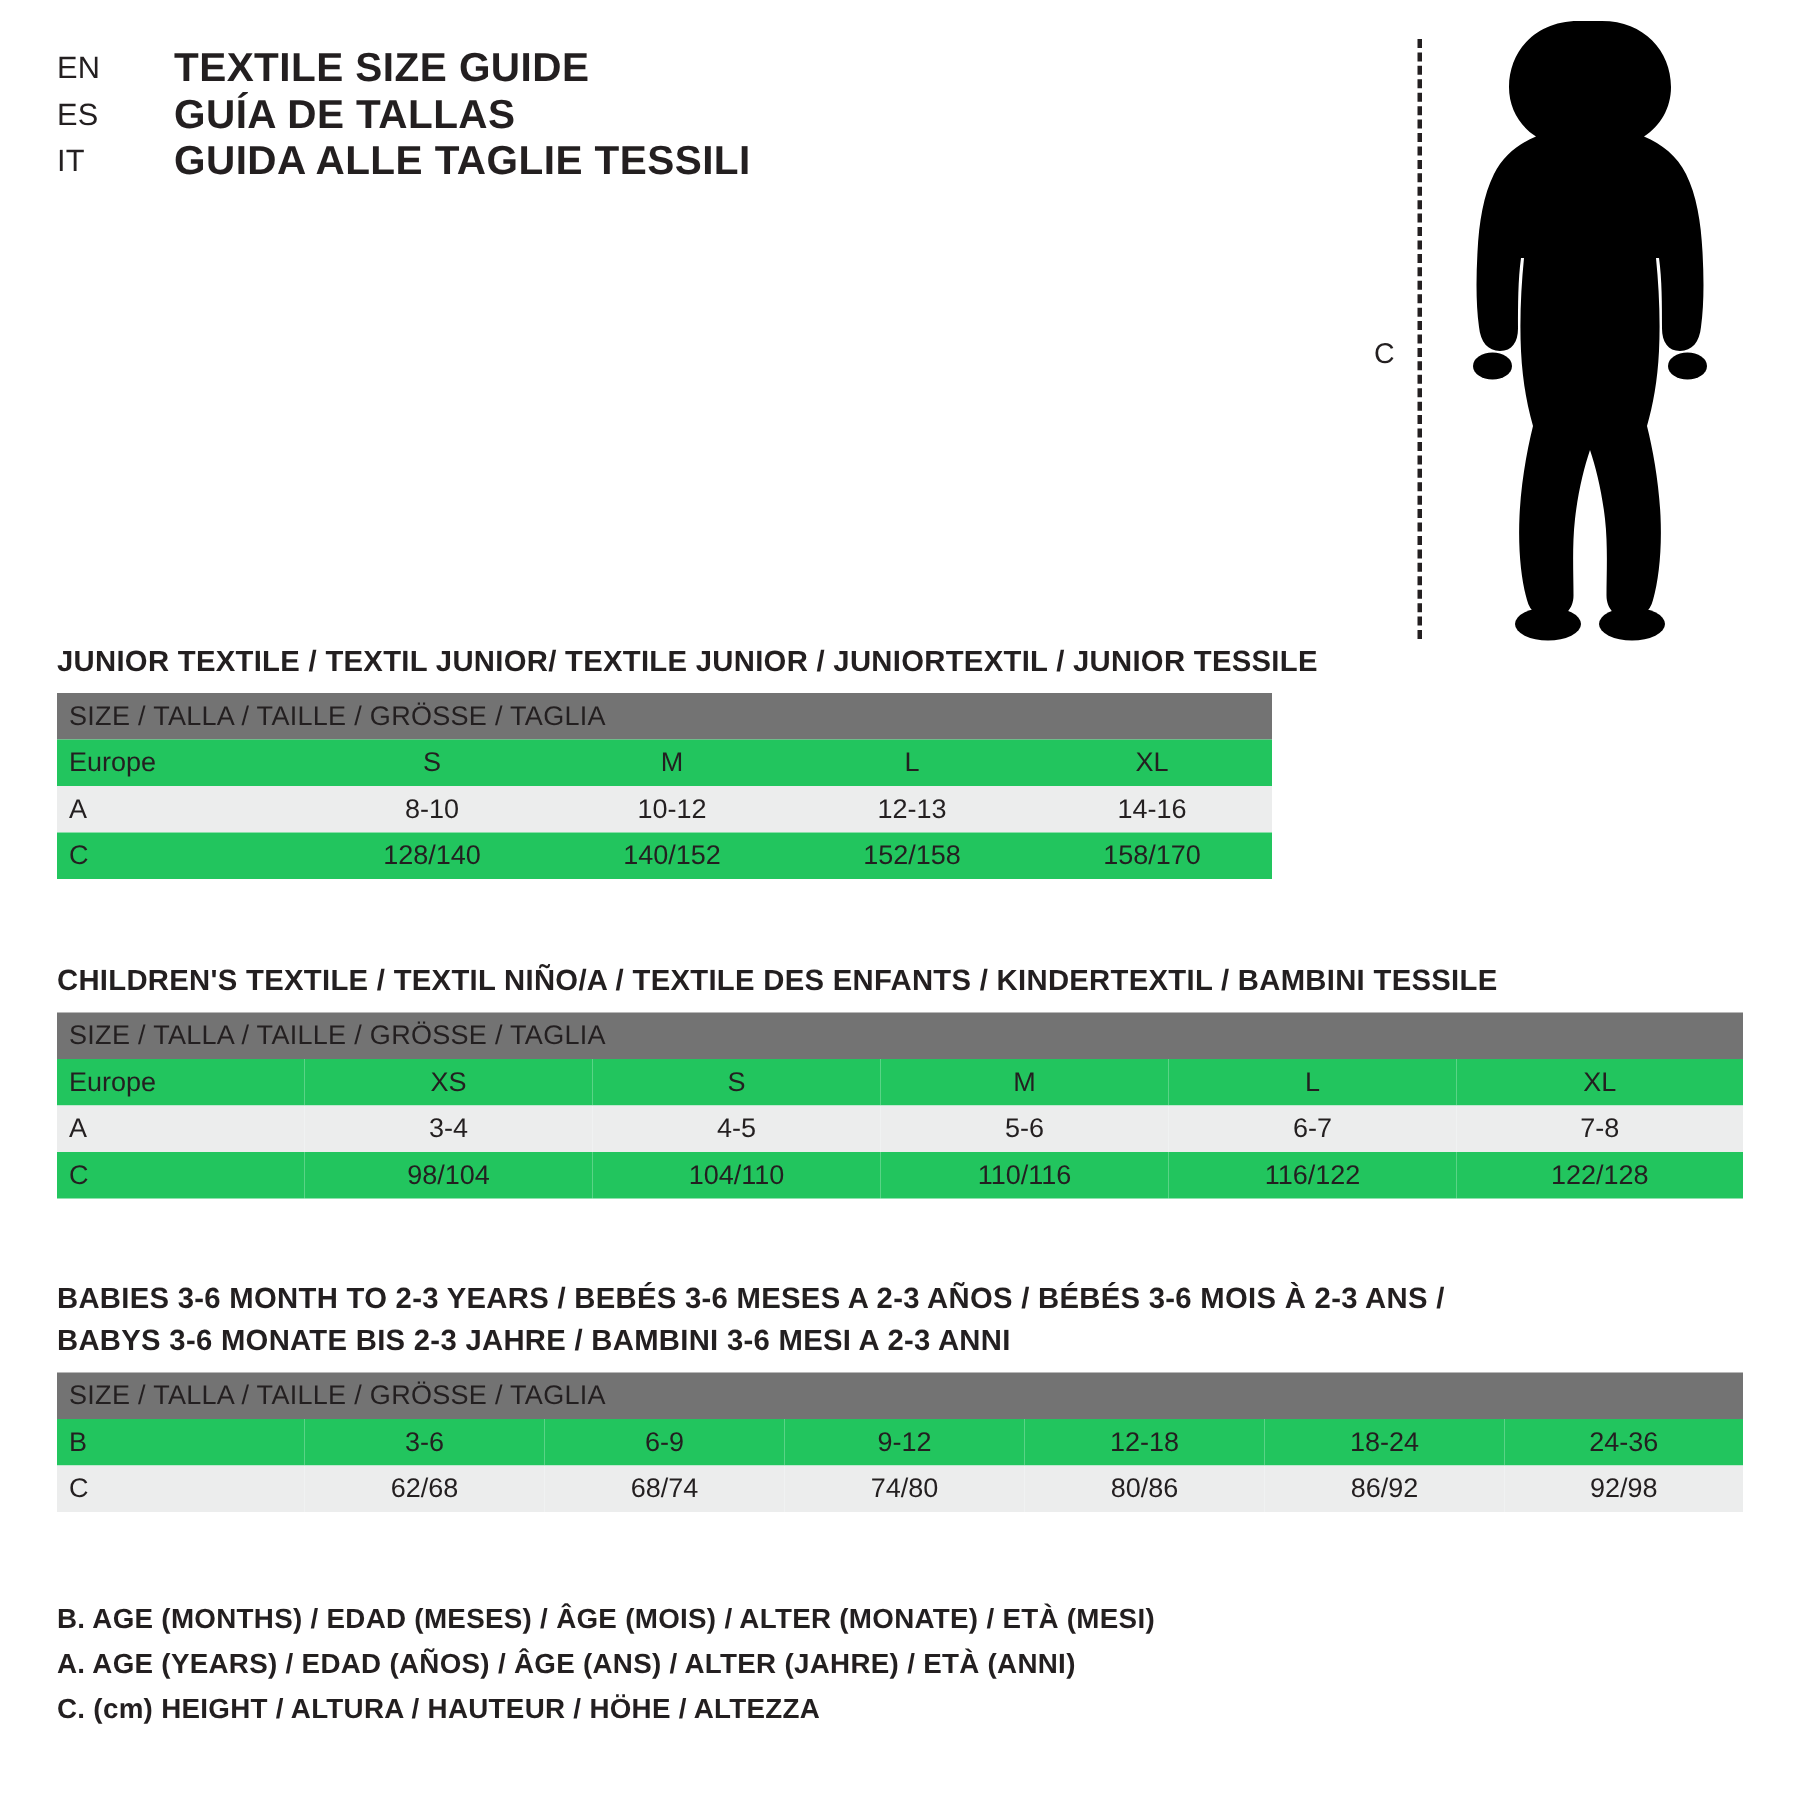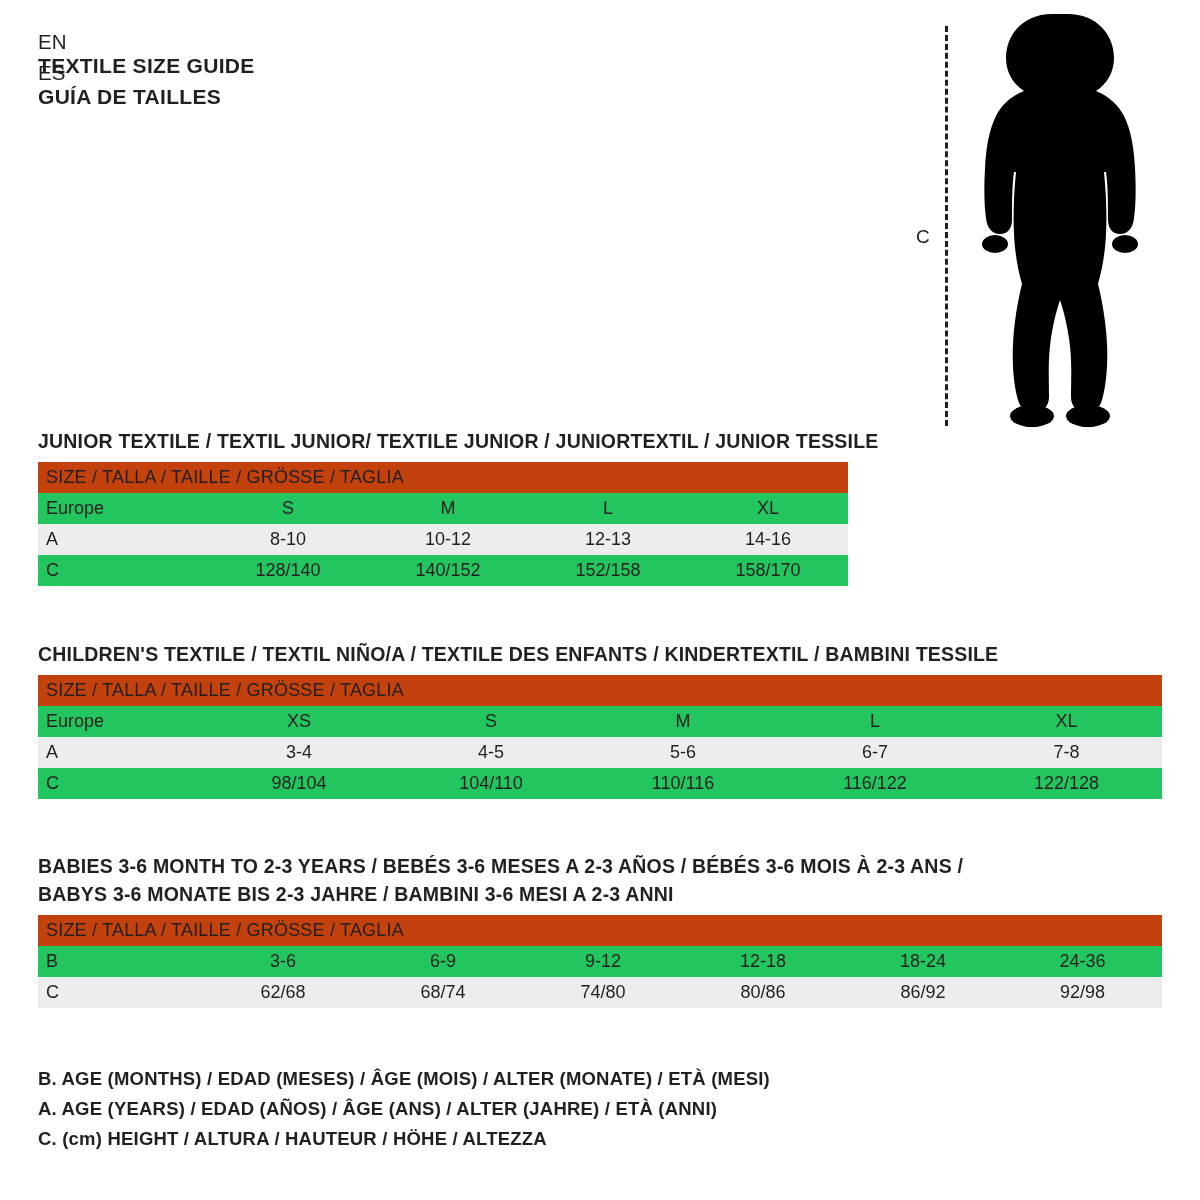--- a/index.html
+++ b/index.html
@@ -18,32 +18,31 @@
 
   
   .langs {
     position: absolute;
     left: 38px;
     top: 30px;
     width: 560px;
   }
   .lang-row {
     display: flex;
-    align-items: flex-start;
+    align-items: center;
     height: 31px;
-    flex-direction: column;
   }
   .lang-code {
     width: 78px;
     font-size: 20.5px;
     letter-spacing: 0.2px;
     font-weight: 400;
   }
   .lang-title {
-    font-size: 21px;
+    font-size: 27px;
     font-weight: 700;
     letter-spacing: 0.3px;
     white-space: nowrap;
   }
 
   
   .figure {
     position: absolute;
     left: 900px;
     top: 8px;
@@ -89,21 +88,21 @@
     table-layout: fixed;
   }
   table.size-table td {
     font-size: 18px;
     font-weight: 400;
     height: 31px;
     padding: 0;
     vertical-align: middle;
   }
   .band {
-    background: #c2410c;
+    background: #737373;
     padding-left: 32px;
   }
   .band td {
     font-weight: 700;
     font-size: 18px;
     letter-spacing: 0.2px;
   }
   .row-shade {
     background: #eceded;
   }
@@ -135,21 +134,25 @@
 </head>
 <body>
 
 <div class="langs">
   <div class="lang-row">
     <div class="lang-code">EN</div>
     <div class="lang-title">TEXTILE SIZE GUIDE</div>
   </div>
   <div class="lang-row">
     <div class="lang-code">ES</div>
-    <div class="lang-title">GUÍA DE TAILLES</div>
+    <div class="lang-title">GUÍA DE TALLAS</div>
+  </div>
+  <div class="lang-row">
+    <div class="lang-code">IT</div>
+    <div class="lang-title">GUIDA ALLE TAGLIE TESSILI</div>
   </div>
 </div>
 
 <div class="figure">
   <div class="c-label">C</div>
   <div class="dashline"></div>
   <svg width="210" height="420" viewBox="0 0 210 420">
     <g fill="#000000">
 
       <path d="M112 6 C84 6 66 26 66 50 C66 64 73 76 84 83 C72 88 62 96 56 108

